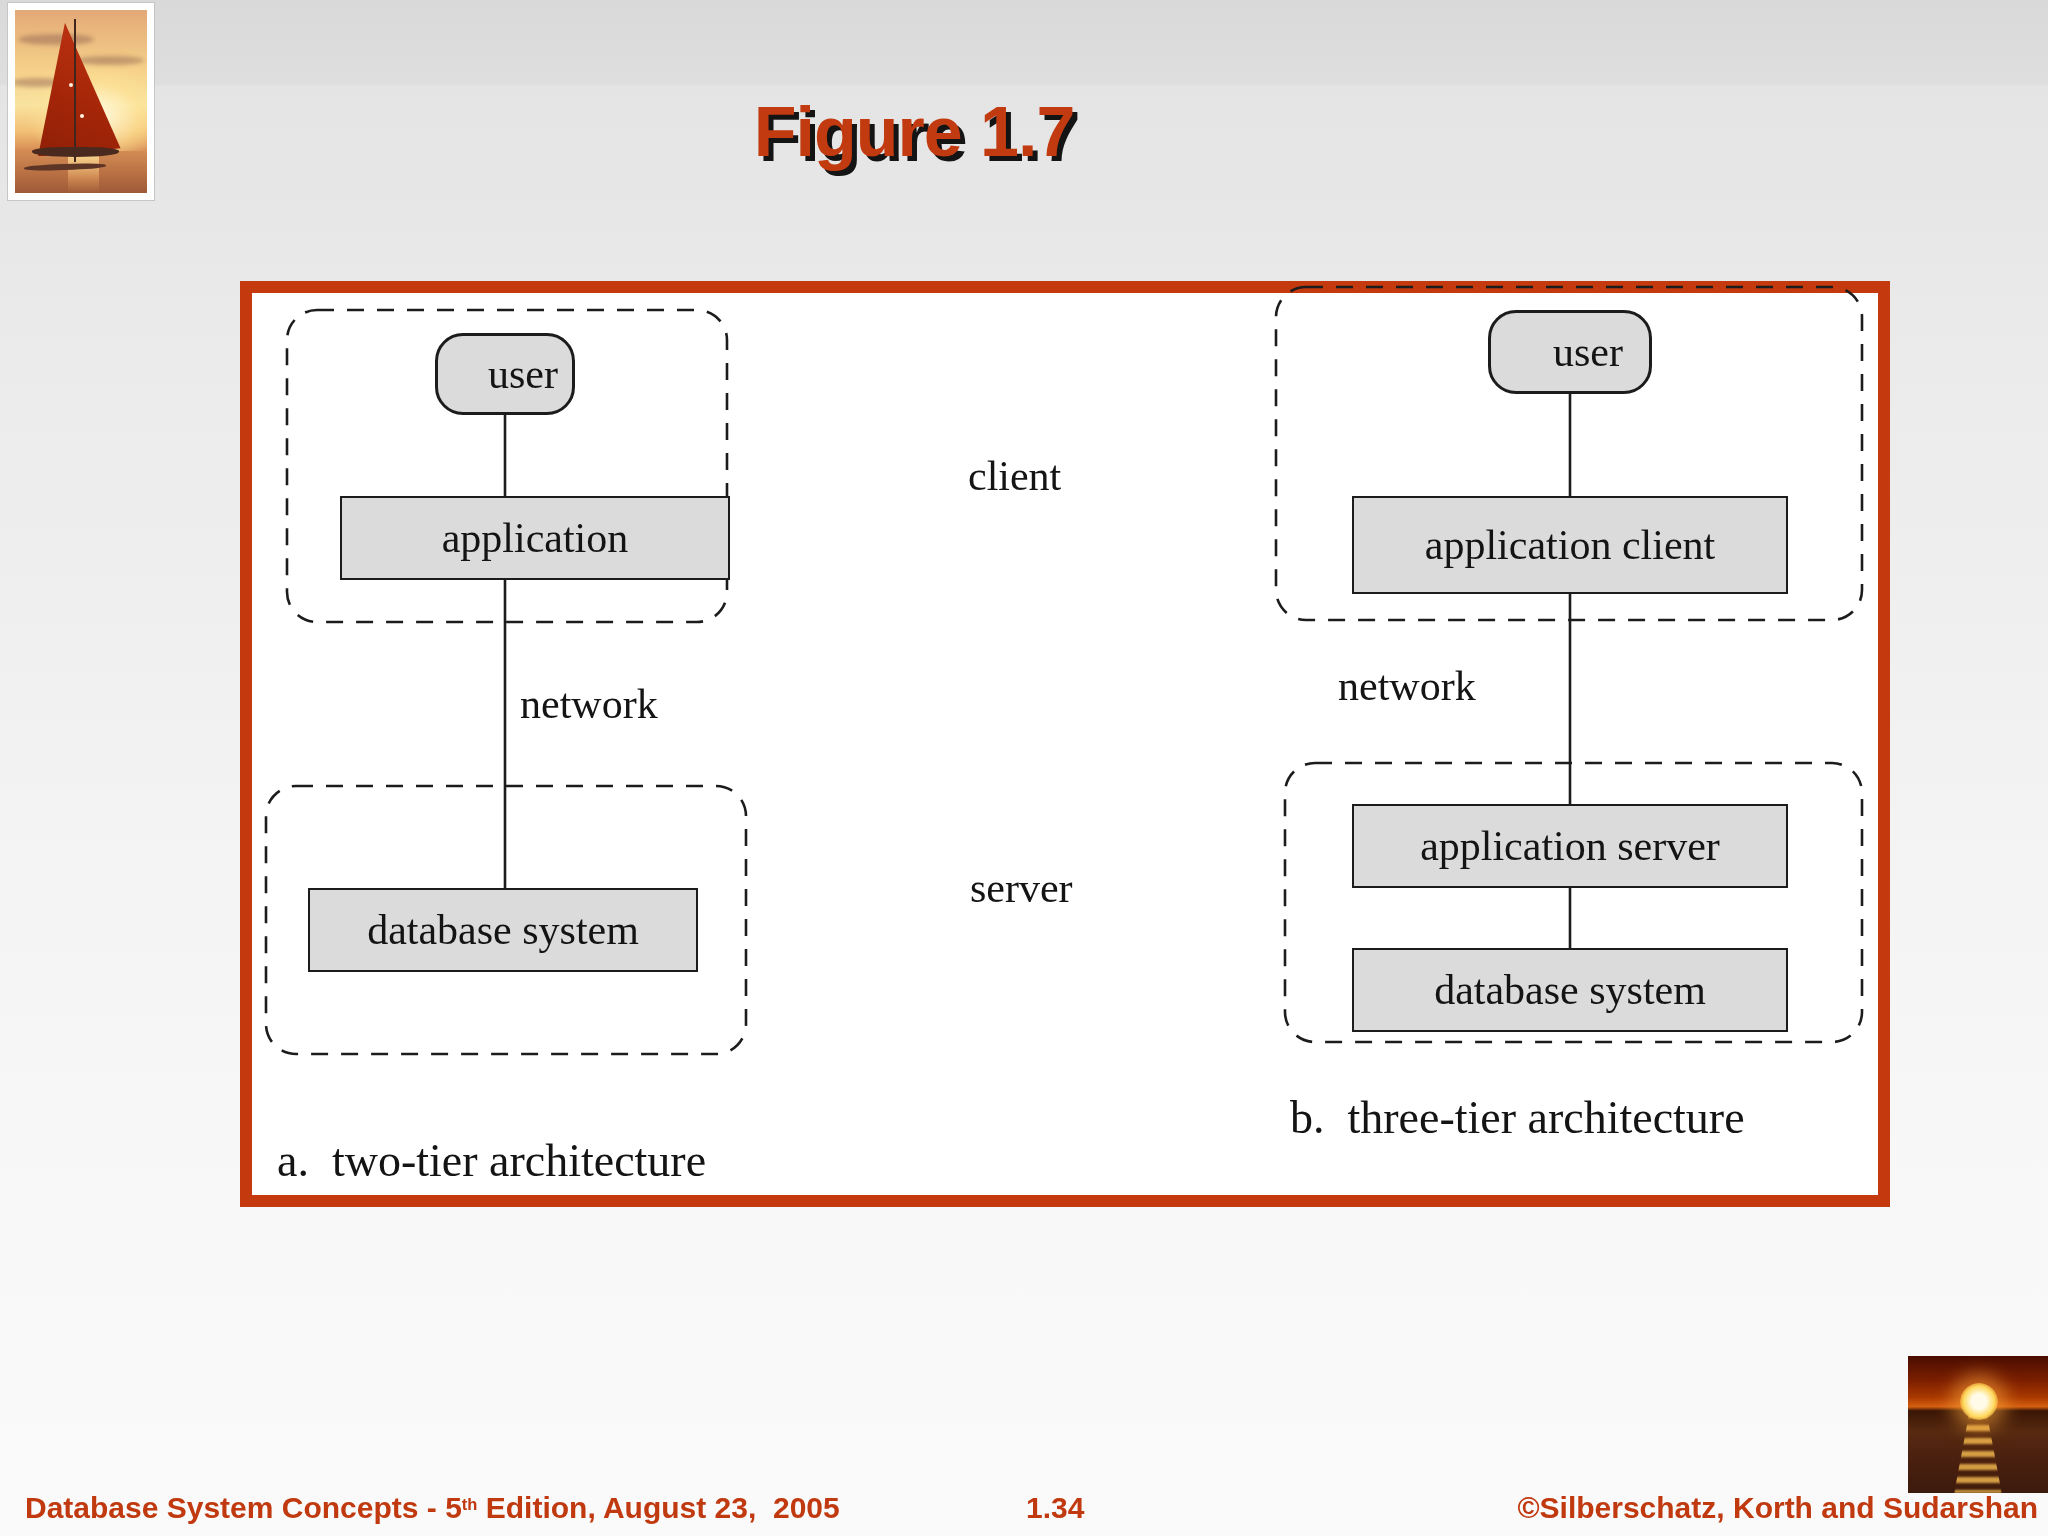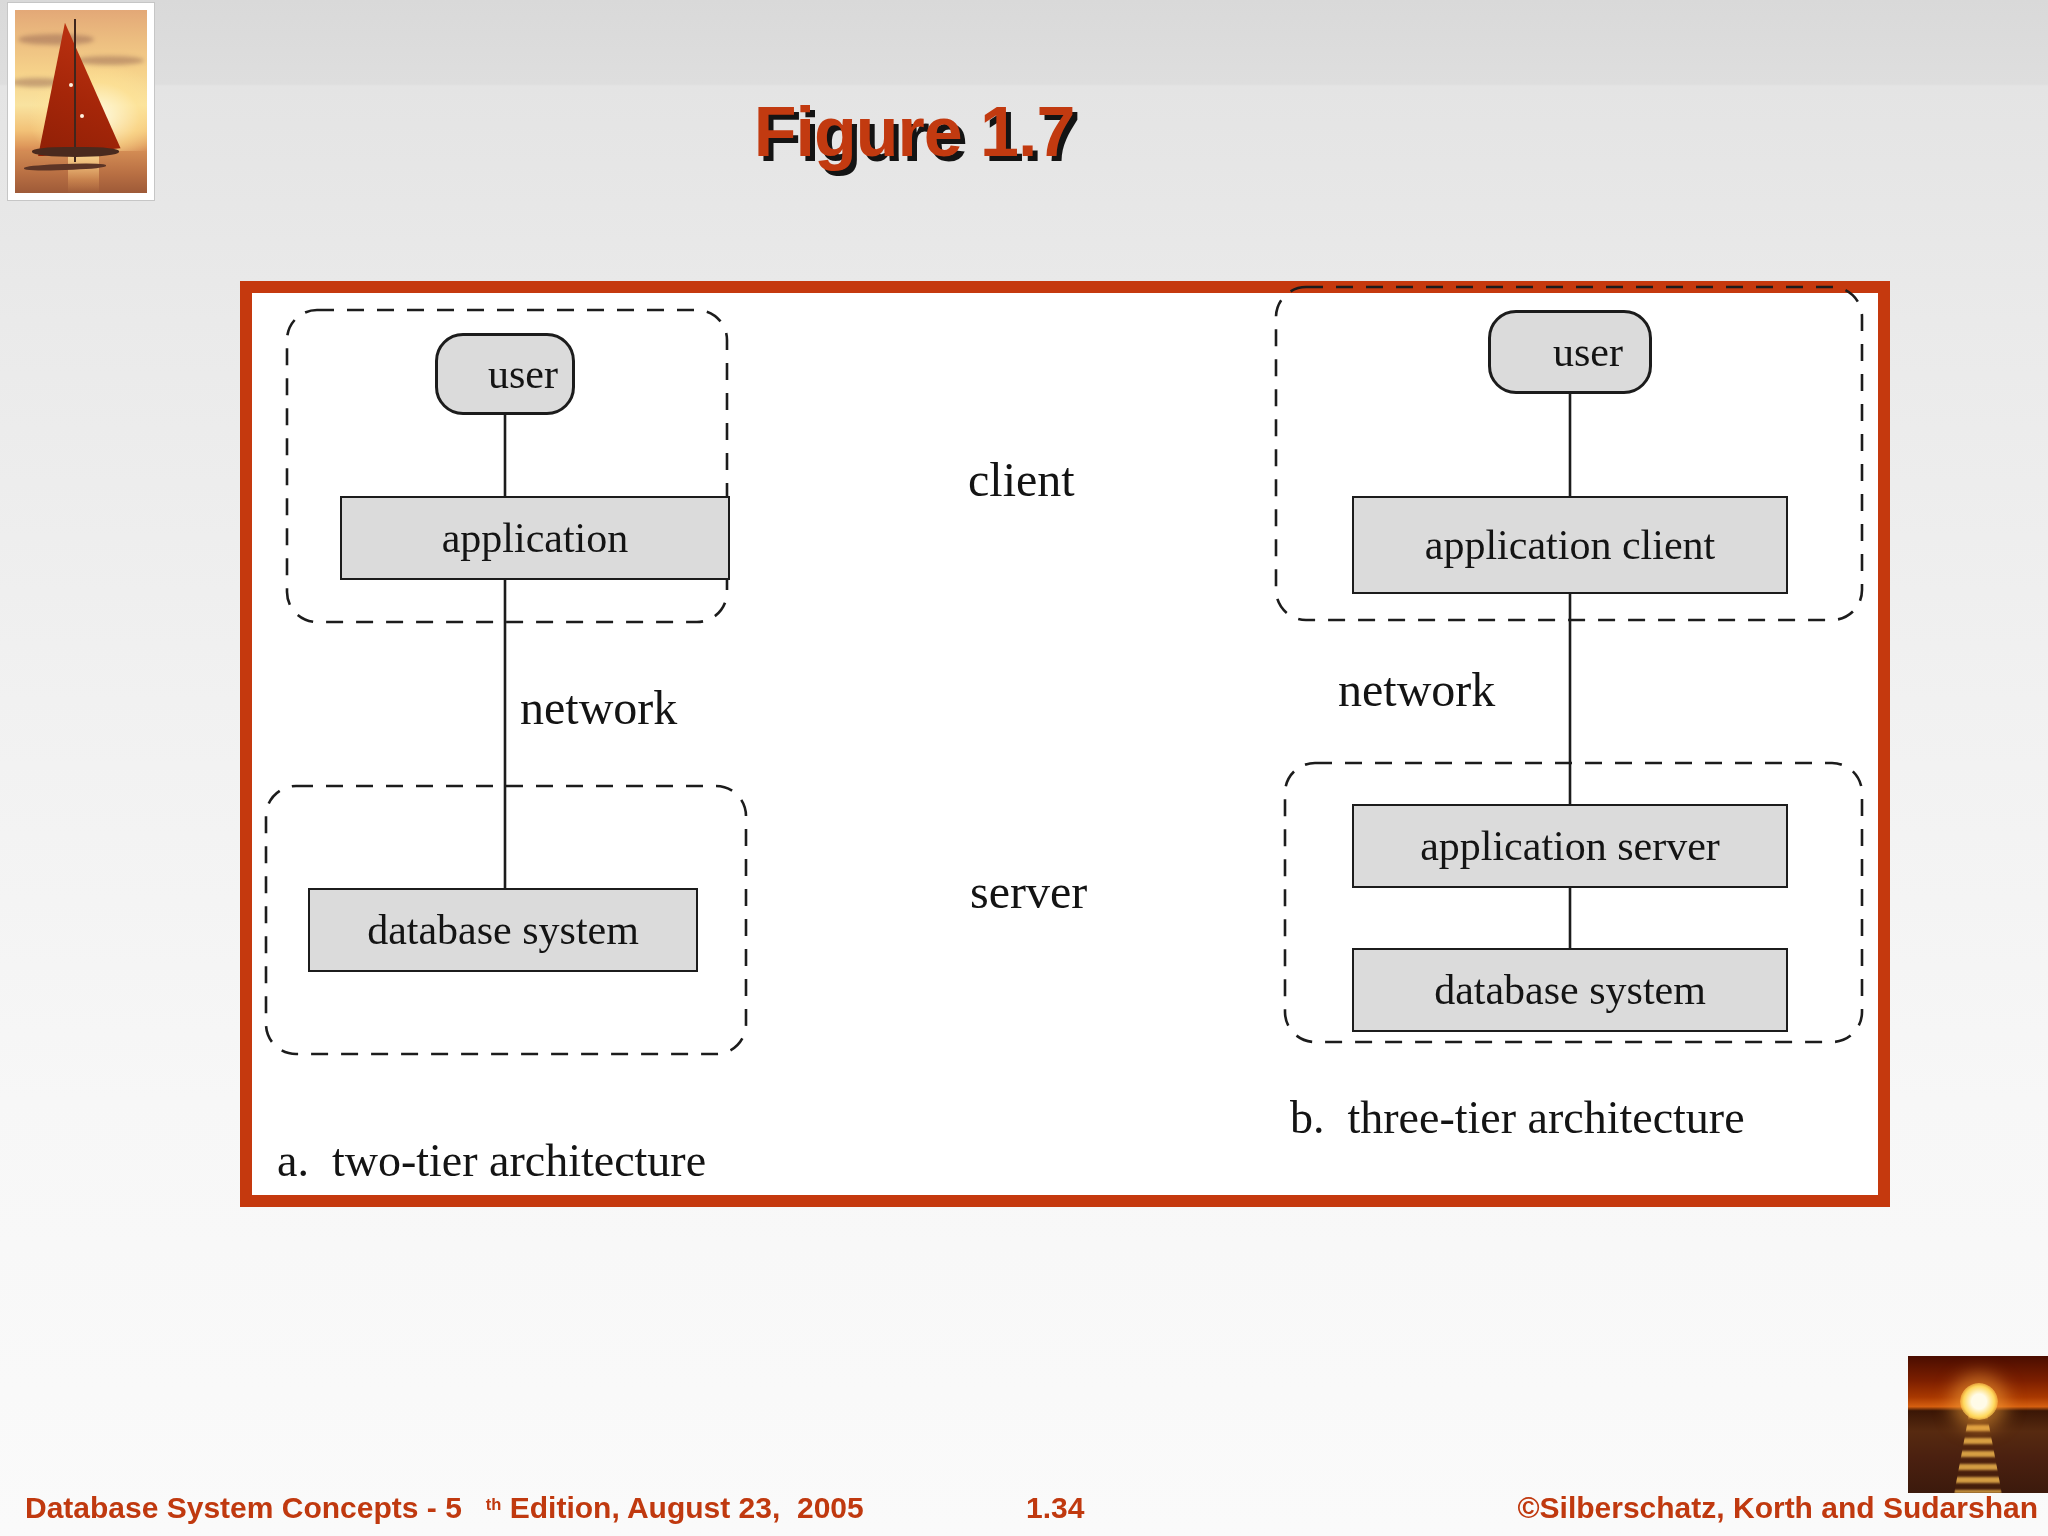--- a/index.html
+++ b/index.html
@@ -46,28 +46,28 @@
     background:repeating-linear-gradient(180deg, rgba(255,196,84,.9) 0 6px, rgba(120,50,10,.12) 6px 13px);}
   
   .frame{position:absolute;left:240px;top:281px;width:1650px;height:926px;
     box-sizing:border-box;border:12px solid #c5390e;background:#ffffff;}
   .overlay{position:absolute;left:0;top:0;width:2048px;height:1536px;pointer-events:none;}
   
   .nodebox{position:absolute;box-sizing:border-box;background:#dbdbdb;border:2.5px solid #1c1c1c;
     display:flex;align-items:center;justify-content:center;
     font-family:"Liberation Serif",serif;font-size:42px;color:#141414;}
   .rounded{border-radius:28px;border-width:3px;padding-left:36px;}
-  .lbl{position:absolute;font-family:"Liberation Serif",serif;font-size:48px;color:#141414;white-space:pre;}
+  .lbl{position:absolute;font-family:"Liberation Serif",serif;font-size:42px;color:#141414;white-space:pre;}
   .caption{font-size:46px;}
   
   .footer-text{position:absolute;top:1491px;font-size:30px;font-weight:bold;color:#c0390f;white-space:pre;}
   .f-left{left:25px;}
   .f-page{left:1026px;}
   .f-right{right:10px;}
-  .f-sup{font-size:0.55em;vertical-align:0.5em;margin-left:24px;}
+  .f-sup{font-size:0.55em;vertical-align:0.5em;}
 </style>
 </head>
 <body>
 
 <div class="sailboat">
   <div class="sb-photo">
     <div class="sb-cloud sb-c1"></div>
     <div class="sb-cloud sb-c2"></div>
     <div class="sb-cloud sb-c3"></div>
     <div class="sb-sea"></div>

